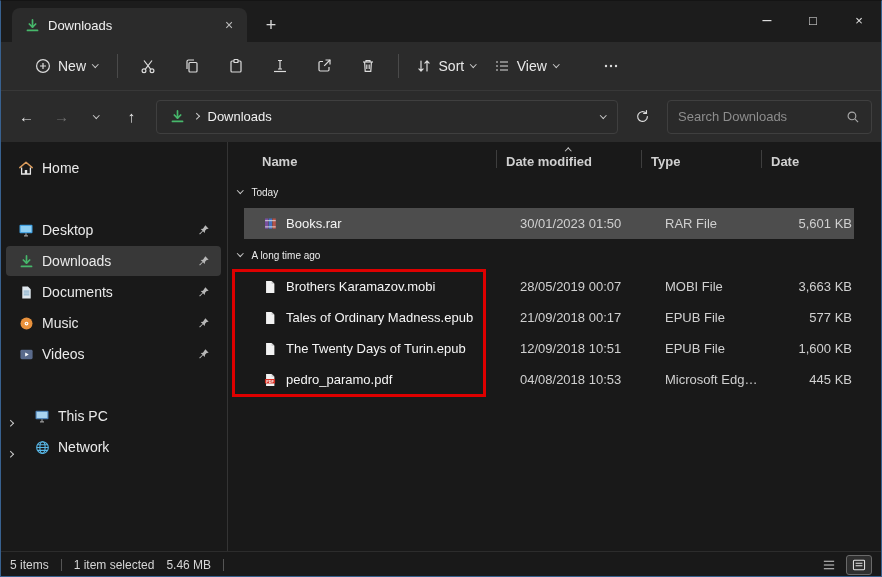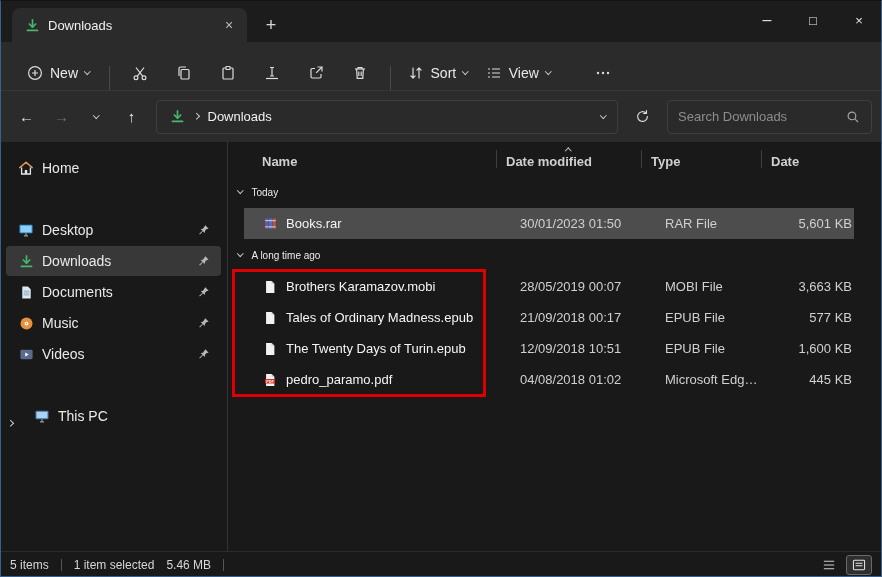--- a/index.html
+++ b/index.html
@@ -20,21 +20,21 @@
     border-radius: 8px 8px 0 0; display: flex; align-items: center; padding: 0 8px 0 12px; gap: 8px;
   }
   .tab-title { flex: 1; font-size: 13px; color: #f0f0f0; white-space: nowrap; overflow: hidden; }
   .tab-close { width: 20px; height: 20px; border-radius: 4px; display: flex; align-items: center; justify-content: center; color: #bdbdbd; font-size: 14px; }
   .newtab { width: 28px; height: 28px; margin: 0 0 3px 10px; display: flex; align-items: center; justify-content: center; color: #d8d8d8; font-size: 18px; border-radius: 4px; }
   .tb-spacer { flex: 1; }
   .wc { width: 46px; height: 40px; display: flex; align-items: center; justify-content: center; color: #e4e4e4; font-size: 13px; align-self: flex-start; }
   .wc.min { font-size: 16px; }
 
   
-  .toolbar { height: 48px; background: #2b2b2b; display: flex; align-items: flex-end; padding: 0 16px; }
+  .toolbar { height: 48px; background: #2b2b2b; display: flex; align-items: center; padding: 0 24px; }
   .tbtn { display: flex; align-items: center; justify-content: center; gap: 7px; height: 34px; border-radius: 4px; color: #e8e8e8; font-size: 14px; background: none; border: none; font-family: inherit; }
   .tbtn.new { padding: 0 11px; }
   .tbtn.icon-only { width: 44px; }
   .tbtn.labeled { padding: 0 9px; }
   .tbtn.more { width: 40px; margin-left: 24px; }
   .tb-sep { width: 1px; height: 24px; background: #4a4a4a; margin: 0 8px; }
   .icon16 { width: 16px; height: 16px; display: inline-flex; align-items: center; justify-content: center; flex: none; }
   .chv { width: 6px; height: 6px; border-right: 1.4px solid #c9c9c9; border-bottom: 1.4px solid #c9c9c9; display: inline-block; flex: none; }
   .chv-s { width: 4.5px; height: 4.5px; }
   .chv-d { transform: rotate(45deg); margin-top: -3px; }
@@ -367,20 +367,31 @@
       <span class="icon16">
         <svg width="16" height="16" viewBox="0 0 16 16">
             <rect x="1.5" y="2.8" width="13" height="8.4" rx="1" fill="#4b7fb5"></rect>
             <rect x="2.6" y="3.9" width="10.8" height="6.2" fill="#a9d3ef"></rect>
             <path d="M6 13.8h4M8 11.2v2.6" stroke="#9a9a9a" stroke-width="1.2"></path>
           </svg>
       </span>
       <span class="side-label">This PC</span>
     </div>
 
+    <div class="side-item expandable">
+      <span class="expander"><span class="chv chv-s chv-r"></span></span>
+      <span class="icon16">
+        <svg width="15" height="15" viewBox="0 0 16 16" fill="none" stroke="#58b7e6" stroke-width="1.2">
+            <circle cx="8" cy="8" r="6.2"></circle>
+            <ellipse cx="8" cy="8" rx="2.8" ry="6.2"></ellipse>
+            <path d="M2 8h12M2.8 5h10.4M2.8 11h10.4"></path>
+          </svg>
+      </span>
+      <span class="side-label">Network</span>
+    </div>
   </div>
 
   <div class="main">
     <div class="cols-header">
       <div class="col c-name">
           <span>Name</span>
         </div>
       <div class="col c-date">
         <span class="sort-caret chv chv-s chv-u"></span>
         <span>Date modified</span>
@@ -471,21 +482,21 @@
             <span class="icon16">
               <svg width="14" height="14" viewBox="0 0 16 16">
                   <path d="M3.5 1.2h6.3l3.2 3.2v10.4H3.5z" fill="#f2f2f2"></path>
                   <path d="M9.8 1.2v3.2H13" fill="#c9c9c9"></path>
                   <rect x="2.2" y="6.8" width="11.6" height="5.2" rx="0.8" fill="#d93025"></rect>
                   <text x="8" y="10.9" font-size="4.2" fill="#fff" text-anchor="middle" font-family="inherit" font-weight="bold">PDF</text>
                 </svg>
             </span>
             <span>pedro_paramo.pdf</span>
           </div>
-          <div class="cell date">04/08/2018 01:02</div>
+          <div class="cell date">04/08/2018 10:53</div>
           <div class="cell type">Microsoft Edg…</div>
           <div class="cell size">445 KB</div>
         </div>
         <div class="annotation" style="border-color: rgb(222, 0, 0);"></div>
       </div>
     </div>
   </div>
 </div>
 
 <div class="statusbar">

